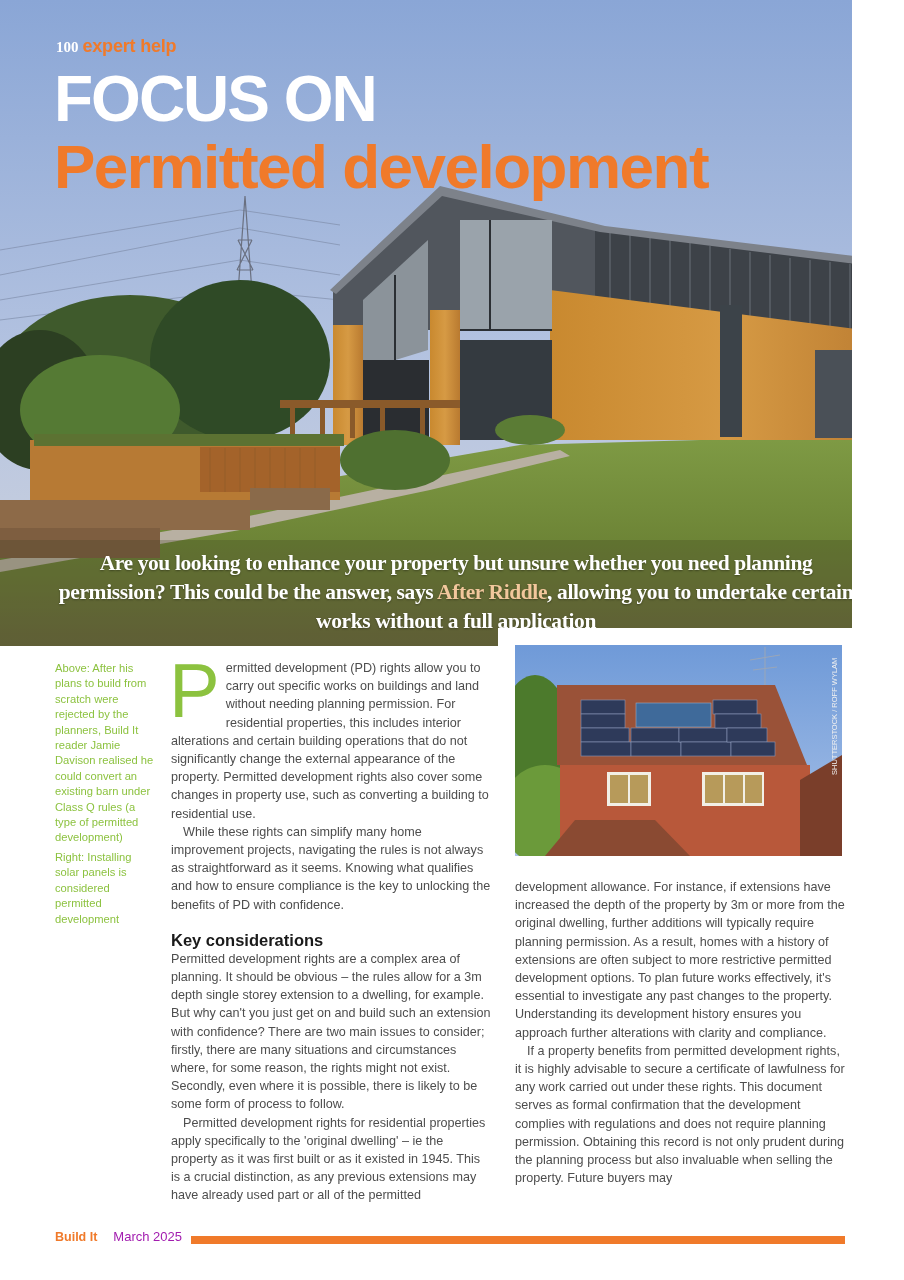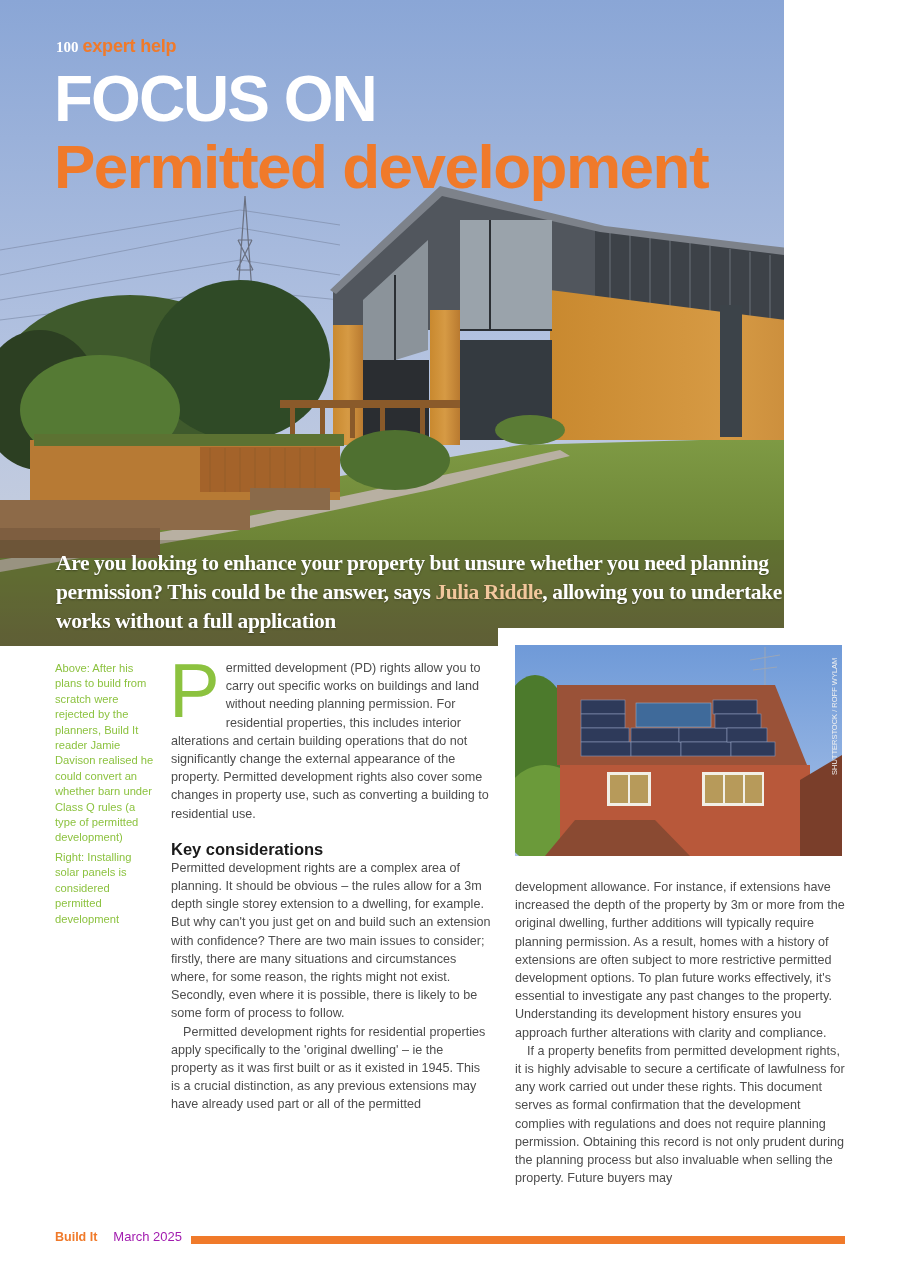--- a/index.html
+++ b/index.html
@@ -1,22 +1,23 @@
 <!DOCTYPE html>
 <html><head>
 <meta charset="utf-8">
 <style>
   * { margin: 0; padding: 0; box-sizing: border-box; }
   html, body { width: 904px; height: 1280px; background: #ffffff; overflow: hidden; }
   body { position: relative; font-family: "Liberation Sans", sans-serif; color: #4a4a4a; }
 
   
   .hero {
-    position: absolute; left: 0; top: 0; width: 784px; height: 646px; overflow: hidden;
+    position: absolute; left: 0; top: 0; width: 852px; height: 646px; overflow: hidden;
     background: linear-gradient(180deg, #8fa9d6 0%, #a3b8de 30%, #b9c6e0 50%, #c7cfe0 60%, #9aa67a 70%, #6f8a3e 80%, #6e7a3a 100%);
+    text-align: center;
   }
   .hero svg.scene { position: absolute; left: 0; top: 0; }
 
   .folio { position: absolute; left: 56px; top: 36px; font-size: 17px; white-space: nowrap; }
   .folio .num { font-family: "Liberation Serif", serif; color: #ffffff; font-weight: bold; font-size: 15px; margin-right: 4px; }
   .folio .sec { color: #f07a2a; font-weight: bold; font-size: 18px; letter-spacing: -0.2px; }
 
   .title1 { position: absolute; left: 54px; top: 68px; color: #ffffff; font-weight: bold;
             font-size: 64px; letter-spacing: -2px; line-height: 62px; white-space: nowrap; }
   .title2 { position: absolute; left: 54px; top: 136px; color: #f07a2a; font-weight: bold;
@@ -180,21 +181,21 @@
   <div class="folio">
     <span class="num">100</span><span class="sec">expert help</span>
   </div>
   <div class="title1">FOCUS ON</div>
   <div class="title2">Permitted development</div>
   <div class="credit-v">
     <span>EXPOSURE PHOTO AGENCY</span>
   </div>
 
   <div class="standfirst">
-    <span>Are you looking to enhance your property but unsure whether you need planning permission? This could be the answer, says </span><span class="author">Julia Riddle</span><span>, allowing you to undertake certain works without a full application</span>
+    <span>Are you looking to enhance your property but unsure whether you need planning permission? This could be the answer, says </span><span class="author">After Riddle</span><span>, allowing you to undertake certain works without a full application</span>
   </div>
 </div>
 
 <div class="inset-frame"></div>
 <div class="inset">
   <svg width="327" height="211" viewBox="0 0 327 211">
     <defs>
       <linearGradient id="isky" x1="0" y1="0" x2="0" y2="1">
         <stop offset="0" stop-color="#6f9ad8"></stop>
           <stop offset="1" stop-color="#a9c2e8"></stop>
@@ -242,26 +243,27 @@
     <polygon points="30,211 60,175 140,175 175,211" fill="#8a4a32"></polygon>
 
     <polygon points="285,135 327,110 327,211 285,211" fill="#7a3e2a"></polygon>
   </svg>
 </div>
 <div class="credit-v2">
   <span>SHUTTERSTOCK / ROFF WYLAM</span>
 </div>
 
 <div class="captions">
-  <p>Above: After his plans to build from scratch were rejected by the planners, Build It reader Jamie Davison realised he could convert an whether barn under Class Q rules (a type of permitted development)</p>
+  <p>Above: After his plans to build from scratch were rejected by the planners, Build It reader Jamie Davison realised he could convert an existing barn under Class Q rules (a type of permitted development)</p>
   <p>Right: Installing solar panels is considered permitted development</p>
 </div>
 
 <div class="col col1">
   <p><span class="dropcap">P</span><span>ermitted development (PD) rights allow you to carry out specific works on buildings and land without needing planning permission.</span><span> For residential properties, this includes interior alterations and certain building operations that do not significantly change the external appearance of the property. Permitted development rights also cover some changes in property use, such as converting a building to residential use.</span></p>
+  <p class="indent">While these rights can simplify many home improvement projects, navigating the rules is not always as straightforward as it seems. Knowing what qualifies and how to ensure compliance is the key to unlocking the benefits of PD with confidence.</p>
   <h3>Key considerations</h3>
   <p>Permitted development rights are a complex area of planning. It should be obvious – the rules allow for a 3m depth single storey extension to a dwelling, for example. But why can't you just get on and build such an extension with confidence? There are two main issues to consider; firstly, there are many situations and circumstances where, for some reason, the rights might not exist. Secondly, even where it is possible, there is likely to be some form of process to follow.</p>
   <p class="indent">Permitted development rights for residential properties apply specifically to the 'original dwelling' – ie the property as it was first built or as it existed in 1945. This is a crucial distinction, as any previous extensions may have already used part or all of the permitted</p>
 </div>
 
 <div class="col col2">
   <p>development allowance. For instance, if extensions have increased the depth of the property by 3m or more from the original dwelling, further additions will typically require planning permission. As a result, homes with a history of extensions are often subject to more restrictive permitted development options. To plan future works effectively, it's essential to investigate any past changes to the property. Understanding its development history ensures you approach further alterations with clarity and compliance.</p>
   <p class="indent">If a property benefits from permitted development rights, it is highly advisable to secure a certificate of lawfulness for any work carried out under these rights. This document serves as formal confirmation that the development complies with regulations and does not require planning permission. Obtaining this record is not only prudent during the planning process but also invaluable when selling the property. Future buyers may</p>
 </div>
 

